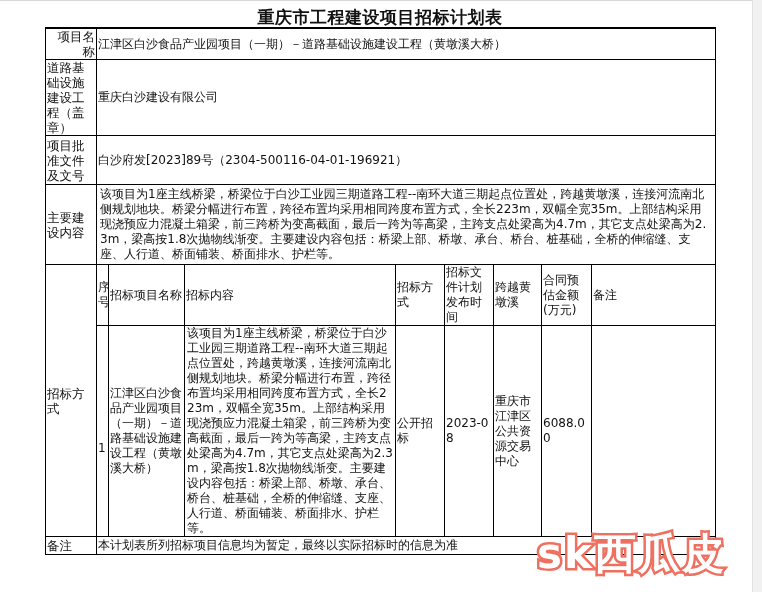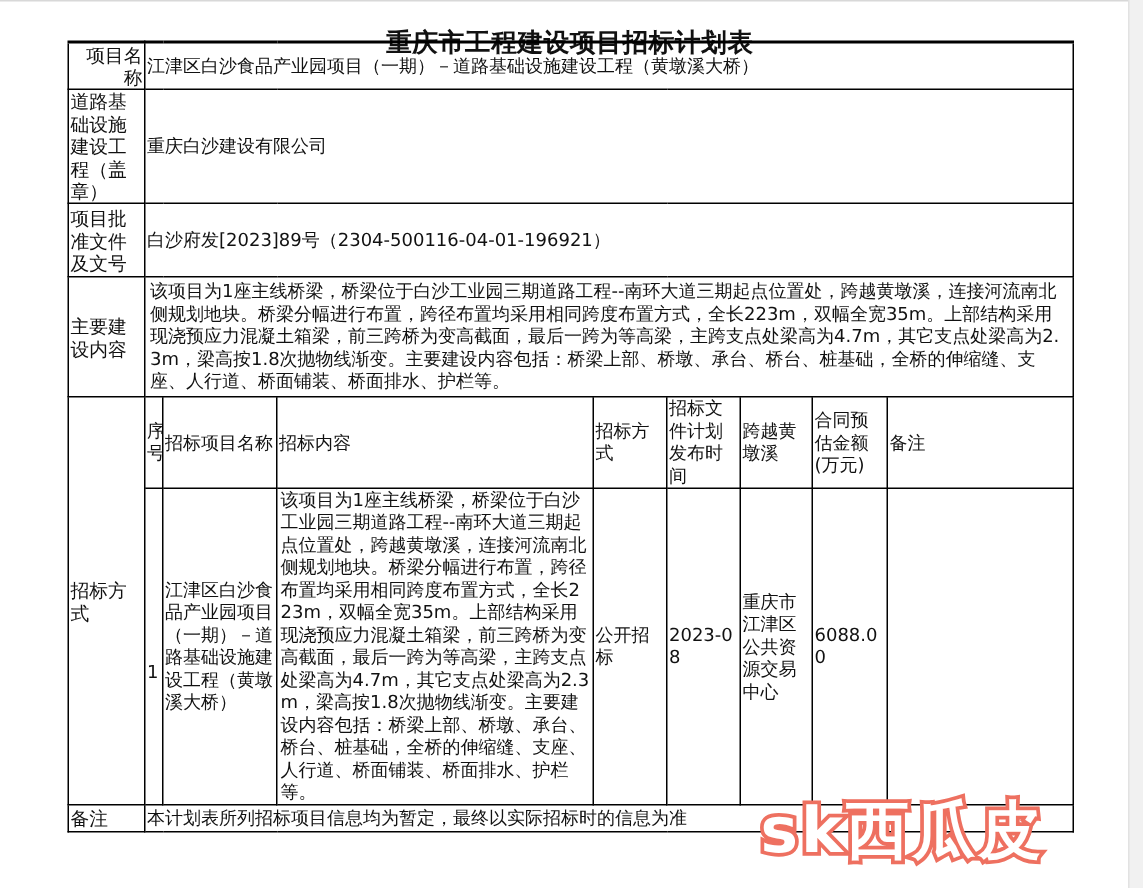--- a/index.html
+++ b/index.html
@@ -3,35 +3,35 @@
 <meta charset="utf-8">
 <style>
   html, body { margin: 0; padding: 0; }
   body {
     width: 762px; height: 592px; background: #ffffff; position: relative; overflow: hidden;
     font-family: "DejaVu Sans", "Liberation Sans", sans-serif; color: #111;
   }
   .frame-top { position: absolute; left: 0; top: 0; width: 762px; height: 1px; background: #d8d8d8; }
   .frame-right { position: absolute; left: 752px; top: 0; width: 10px; height: 592px; background: #f1f1f1; border-left: 1px solid #e2e2e2; }
   .title {
-    position: absolute; left: 45px; top: 17px; width: 670px; height: 24px;
+    position: absolute; left: 45px; top: 5px; width: 670px; height: 24px;
     text-align: center; font-size: 17px; font-weight: bold; line-height: 24px; letter-spacing: 0.5px;
   }
   table.plan {
     position: absolute; left: 45px; top: 27px; width: 670px;
     border-collapse: collapse; table-layout: fixed; font-size: 12px; line-height: 15px;
   }
   table.plan td {
     border: 1px solid #000; padding: 0 1px; vertical-align: middle;
     word-break: break-all; overflow: hidden;
   }
   table.plan { border-top: 2px solid #000; }
   .lbl { font-size: 12.5px; line-height: 15px; }
   .watermark {
-    position: absolute; left: 503px; top: 520px; width: 230px; height: 60px;
+    position: absolute; left: 533px; top: 520px; width: 230px; height: 60px;
   }
 </style>
 </head>
 <body>
 
 <div class="frame-top"></div>
 <div class="frame-right"></div>
 
 <div class="title">重庆市工程建设项目招标计划表</div>
 

